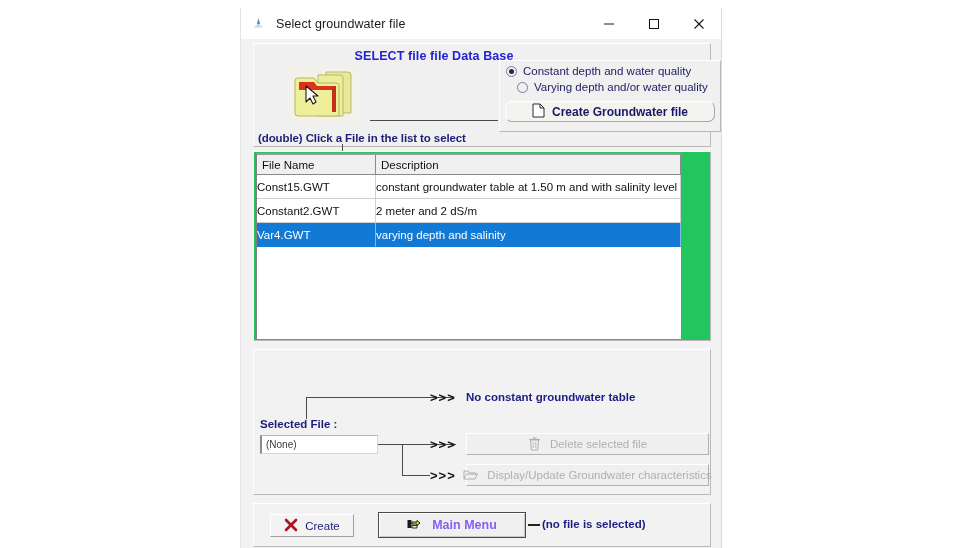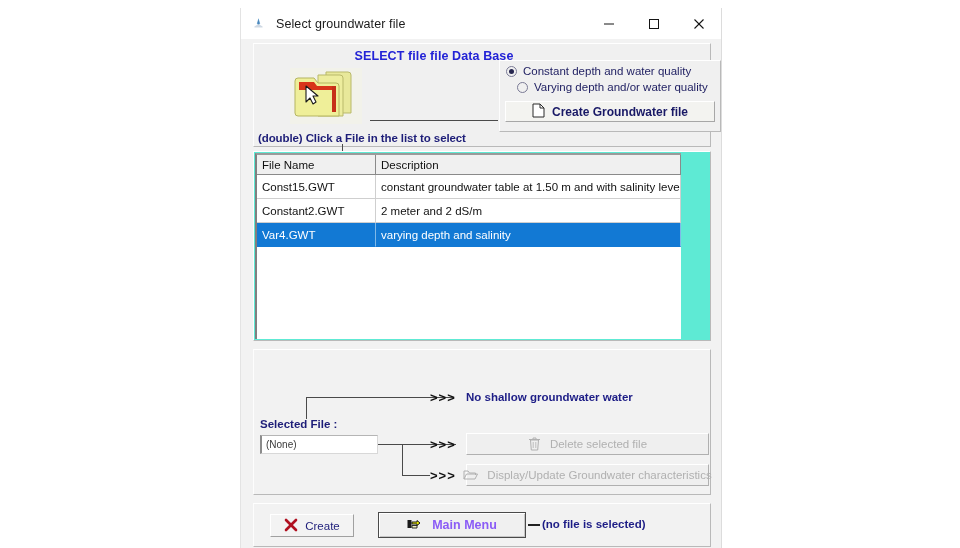--- a/index.html
+++ b/index.html
@@ -97,44 +97,45 @@
     width: 5px; height: 5px; border-radius: 50%; background: #26264f;
   }
   .btn-create {
     position: absolute; left: 5px; top: 40px; width: 210px; height: 21px;
     background: #f3f3f0;
     border-top: 1px solid #ffffff; border-left: 1px solid #ffffff;
     border-right: 1px solid #a7a7a7; border-bottom: 1px solid #a7a7a7;
     display: flex; align-items: center; justify-content: center; gap: 7px;
     font-size: 12px; font-weight: bold; color: #191966;
     box-sizing: border-box;
-  }
-
-  
-  #panel-list { left: 12px; top: 112px; width: 458px; height: 190px; background: #5eead4; }
+    border-radius: 7px;
+  }
+
+  
+  #panel-list { left: 12px; top: 112px; width: 458px; height: 190px; background: #22c55e; }
 
   .grid {
     position: absolute; left: 1px; top: 1px; width: 426px; height: 186px;
     background: #ffffff;
     border-left: 2px solid #808080; border-top: 2px solid #9a9a9a;
     box-sizing: border-box;
   }
   .grid-head { display: flex; height: 20px; background: #f0f0f0; }
   .gh {
     font-size: 11.5px; color: #101010; display: flex; align-items: center;
     padding-left: 5px; box-sizing: border-box;
     border-right: 1px solid #8a8a8a; border-bottom: 1px solid #8a8a8a;
     background: #f0f0f0;
   }
   .gh.c1 { width: 119px; }
   .gh.c2 { width: 305px; }
   .grow { display: flex; height: 24px; }
   .gc {
     font-size: 11.5px; color: #111111; display: flex; align-items: center;
-    padding-left: 5px; box-sizing: border-box;
+    box-sizing: border-box;
     border-right: 1px solid #cfcfcf; border-bottom: 1px solid #cfcfcf;
     white-space: nowrap; overflow: hidden;
   }
   .gc.c1 { width: 119px; }
   .gc.c2 { width: 305px; }
   .grow.sel .gc { background: #1279d4; color: #ffffff; border-right-color: #7fb9e8; border-bottom-color: #1279d4; }
 
   
   #panel-sel { left: 12px; top: 310px; width: 458px; height: 146px; background: #f2f2f2; }
 
@@ -293,21 +294,21 @@
             <div class="gc c2">varying depth and salinity</div>
           </div>
         </div>
       </div>
 
       <div class="panel" id="panel-sel">
 
         <div class="ln" style="left:52px; top:47px; width:1px; height:22px;"></div>
         <div class="ln" style="left:52px; top:47px; width:147px; height:1px;"></div>
         <div class="arrows" style="left:176px; top:40px;">&gt;&gt;&gt;</div>
-        <div class="note-blue" style="left:212px; top:41px;">No shallow groundwater water</div>
+        <div class="note-blue" style="left:212px; top:41px;">No constant groundwater table</div>
 
         <div class="sel-label">Selected File :</div>
         <div class="sel-input">(None)</div>
 
         <div class="ln" style="left:124px; top:94px; width:78px; height:1px;"></div>
         <div class="ln" style="left:148px; top:94px; width:1px; height:32px;"></div>
         <div class="ln" style="left:148px; top:125px; width:28px; height:1px;"></div>
 
         <div class="arrows" style="left:176px; top:87px;">&gt;&gt;&gt;</div>
         <div class="arrows" style="left:176px; top:118px;">&gt;&gt;&gt;</div>

